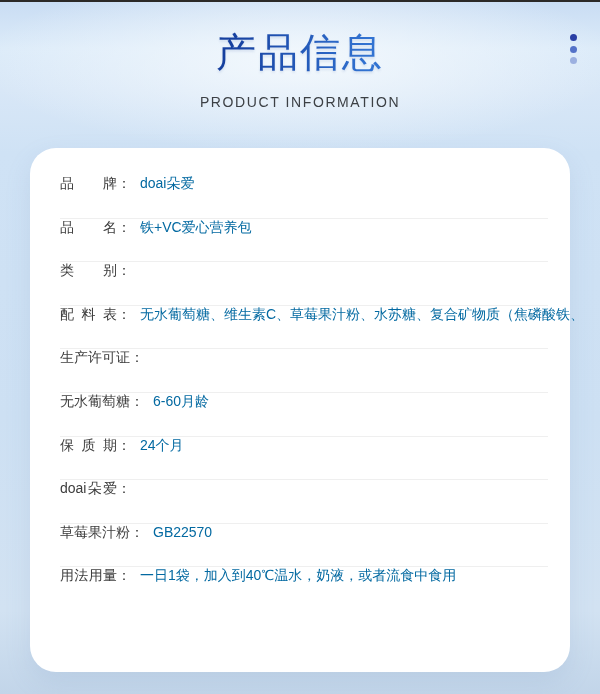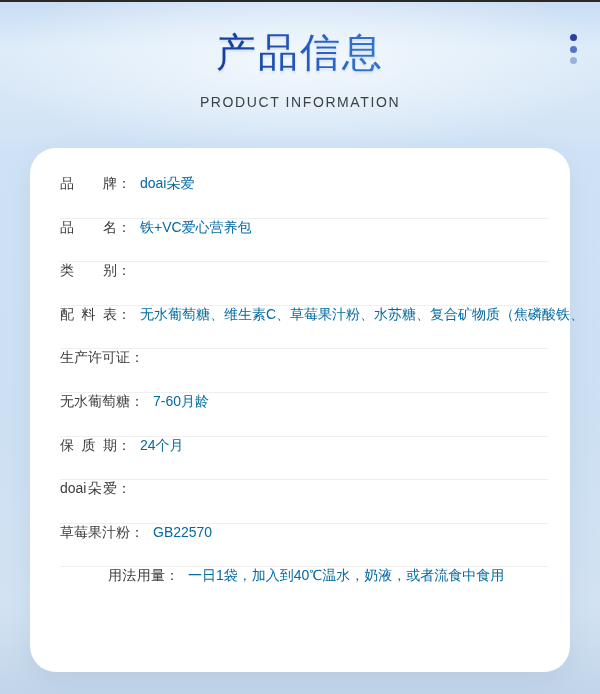--- a/index.html
+++ b/index.html
@@ -59,21 +59,21 @@
     padding: 27px 22px 0 30px;
   }
   .row {
     display: flex;
     align-items: flex-start;
     height: 42.6px;
     border-bottom: 1px solid #efefef;
     font-size: 14px;
     white-space: nowrap;
   }
-  .row:last-child { border-bottom: none; margin-left: 48px; }
+  .row:last-child { border-bottom: none; }
   .lbl {
     display: inline-block;
     min-width: 57px;
     text-align: justify;
     text-align-last: justify;
     color: #3d3d3d;
     font-weight: 500;
   }
   .colon { color: #3d3d3d; font-weight: 500; }
   .val { margin-left: 9px; color: #0369a1; }
@@ -114,21 +114,21 @@
         <span class="colon">：</span>
       <span class="val">无水葡萄糖、维生素C、草莓果汁粉、水苏糖、复合矿物质（焦磷酸铁、</span>
     </div>
     <div class="row">
       <span class="lbl">生产许可证</span>
         <span class="colon">：</span>
     </div>
     <div class="row">
       <span class="lbl">无水葡萄糖</span>
         <span class="colon">：</span>
-      <span class="val">7-60月龄</span>
+      <span class="val">6-60月龄</span>
     </div>
     <div class="row">
       <span class="lbl">保质期</span>
         <span class="colon">：</span>
       <span class="val">24个月</span>
     </div>
     <div class="row">
       <span class="lbl">doai朵爱</span>
         <span class="colon">：</span>
     </div>

